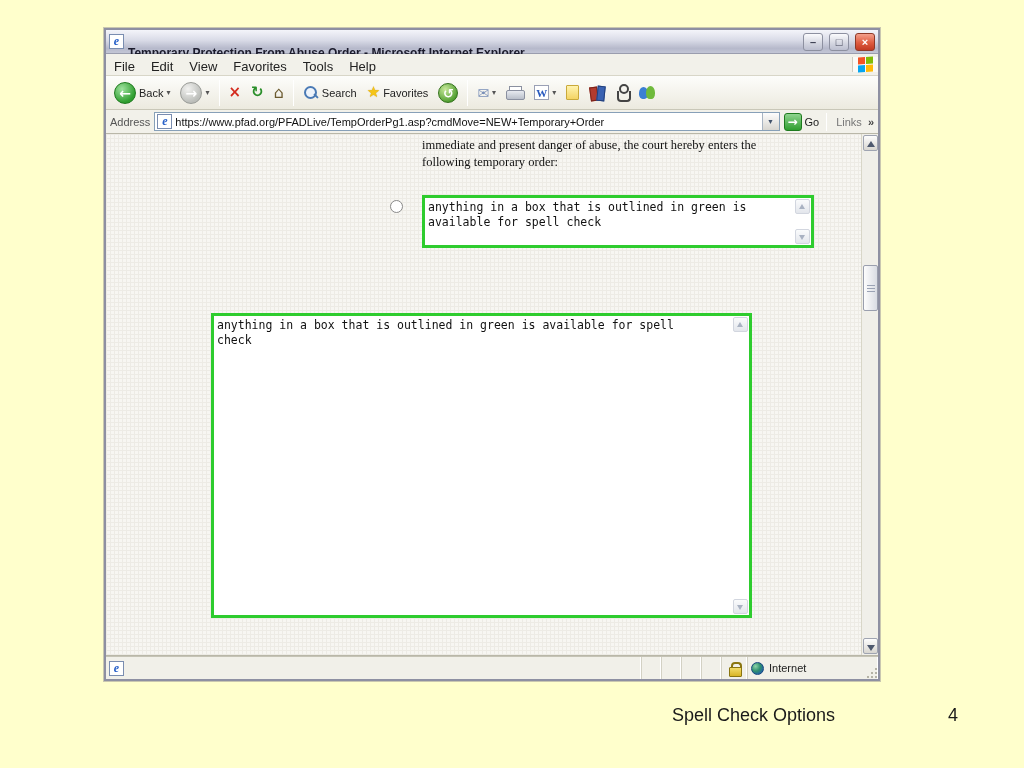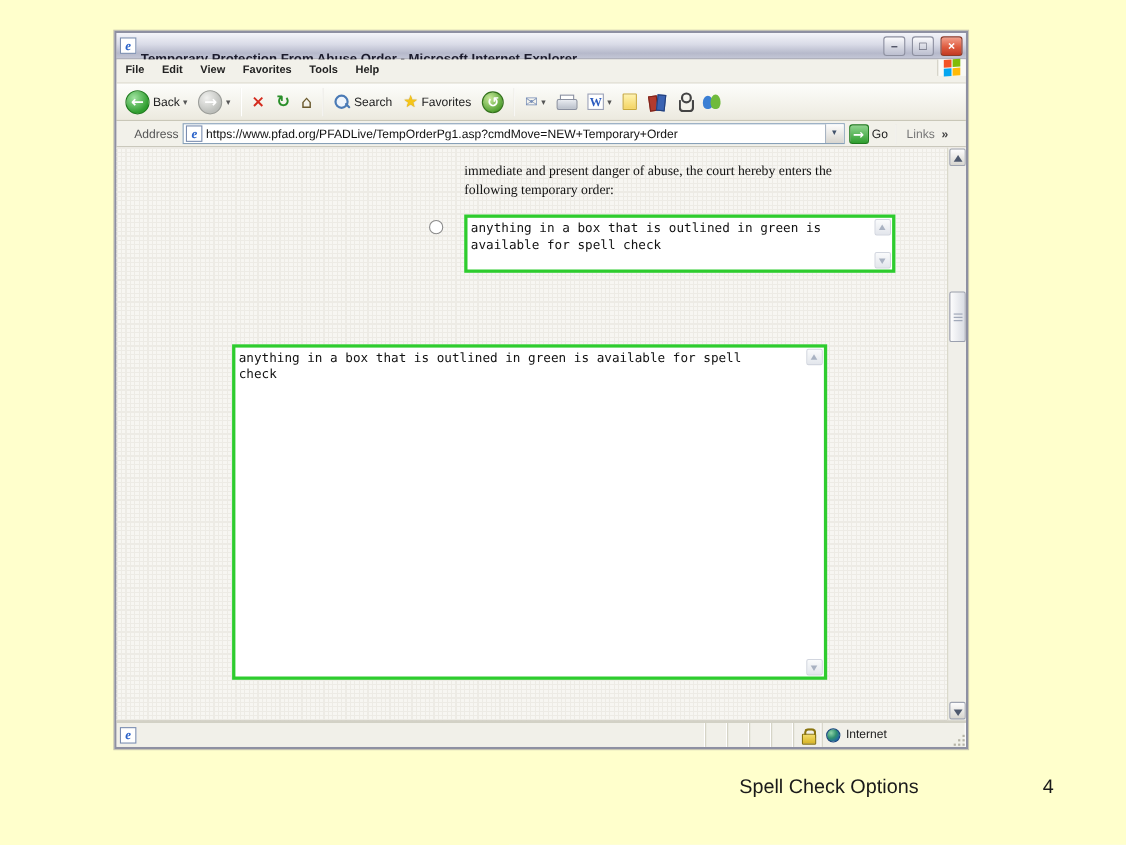--- a/index.html
+++ b/index.html
@@ -43,21 +43,21 @@
   }
   .win-btn.close {
     background:linear-gradient(#f3a08c,#df5c40 55%,#c23a23);
     color:#fff; border-color:#8e3a28;
   }
 
   
   .menubar {
     height:22px; flex:0 0 22px; background:#f2f1ea;
     border-bottom:1px solid #d8d6c8;
-    display:flex; align-items:flex-start; font-size:10px; color:#222;font-weight:bold;
+    display:flex; align-items:center; font-size:13px; color:#222;
   }
   .menu-item { padding:4px 8px 0 8px; }
   .menu-spacer { flex:1; }
   .win-logo {
     width:26px; border-left:1px solid #cfcdc0; background:#fafaf6;
     display:flex; align-items:center; justify-content:center;
   }
   .flag { width:15px; height:15px; display:grid; grid-template-columns:7px 7px; grid-template-rows:7px 7px; gap:1px; transform:skewY(-4deg); }
   .flag i:nth-child(1){background:#f35325}.flag i:nth-child(2){background:#81bc06}
   .flag i:nth-child(3){background:#05a6f0}.flag i:nth-child(4){background:#ffba08}
@@ -100,21 +100,21 @@
   .person::before { content:""; position:absolute; left:4px; top:0; width:6px; height:6px; border-radius:50%; border:2px solid #444; }
   .person::after { content:""; position:absolute; left:2px; top:7px; width:10px; height:9px; border-left:2px solid #444; border-right:2px solid #444; border-bottom:2px solid #444; border-radius:0 0 4px 4px; }
   .msn { position:relative; width:17px; height:16px; }
   .msn::before { content:""; position:absolute; left:0; top:2px; width:9px; height:12px; background:#3b7fd4; border-radius:50% 50% 40% 40%; }
   .msn::after { content:""; position:absolute; left:7px; top:1px; width:9px; height:13px; background:#6fba3c; border-radius:50% 50% 40% 40%; }
 
   
   .addressbar {
     height:24px; flex:0 0 24px; background:#f2f1ea;
     border-bottom:1px solid #b9b7a8;
-    display:flex; align-items:center; gap:4px; padding:0 16px;
+    display:flex; align-items:center; gap:4px; padding:0 4px;
     font-size:11px; color:#555;
   }
   .addr-field {
     flex:1; height:19px; background:#fff; border:1px solid #87a0b8;
     display:flex; align-items:center; gap:3px; padding:0 0 0 2px; color:#111;
   }
   .addr-url { flex:1; white-space:nowrap; overflow:hidden; }
   .addr-drop { width:17px; height:17px; background:linear-gradient(#fdfdfd,#d8d6d0); border-left:1px solid #a8b4c2; text-align:center; font-size:7px; color:#41526b; line-height:17px; }
   .go-btn { display:flex; align-items:center; gap:3px; color:#222; }
   .go-arrow { width:18px; height:18px; border-radius:3px; background:linear-gradient(#8fd48f,#2f9e2f); border:1px solid #1e7a1e; color:#fff; text-align:center; font:bold 12px/17px "DejaVu Sans", sans-serif; }
@@ -124,21 +124,21 @@
   
   .content {
     flex:1; position:relative; overflow:hidden;
     background-color:#f7f6f2;
     background-image:
       repeating-linear-gradient(0deg, #edebe5 0, #edebe5 1px, transparent 1px, transparent 4px),
       repeating-linear-gradient(90deg, #edebe5 0, #edebe5 1px, transparent 1px, transparent 4px);
     border-bottom:1px solid #b9b7a8;
   }
   .intro {
-    position:absolute; left:316px; top:13px; width:382px;
+    position:absolute; left:316px; top:3px; width:382px;
     font:12.5px/17px "Liberation Serif", serif; color:#111;
   }
   .radio {
     position:absolute; left:284px; top:66px; width:13px; height:13px;
     border:1px solid #8a8a8a; border-radius:50%; background:#fff;
   }
   .green-box {
     position:absolute; background:#fff; border:3px solid #2ecc2e;
   }
   .tb-text {

